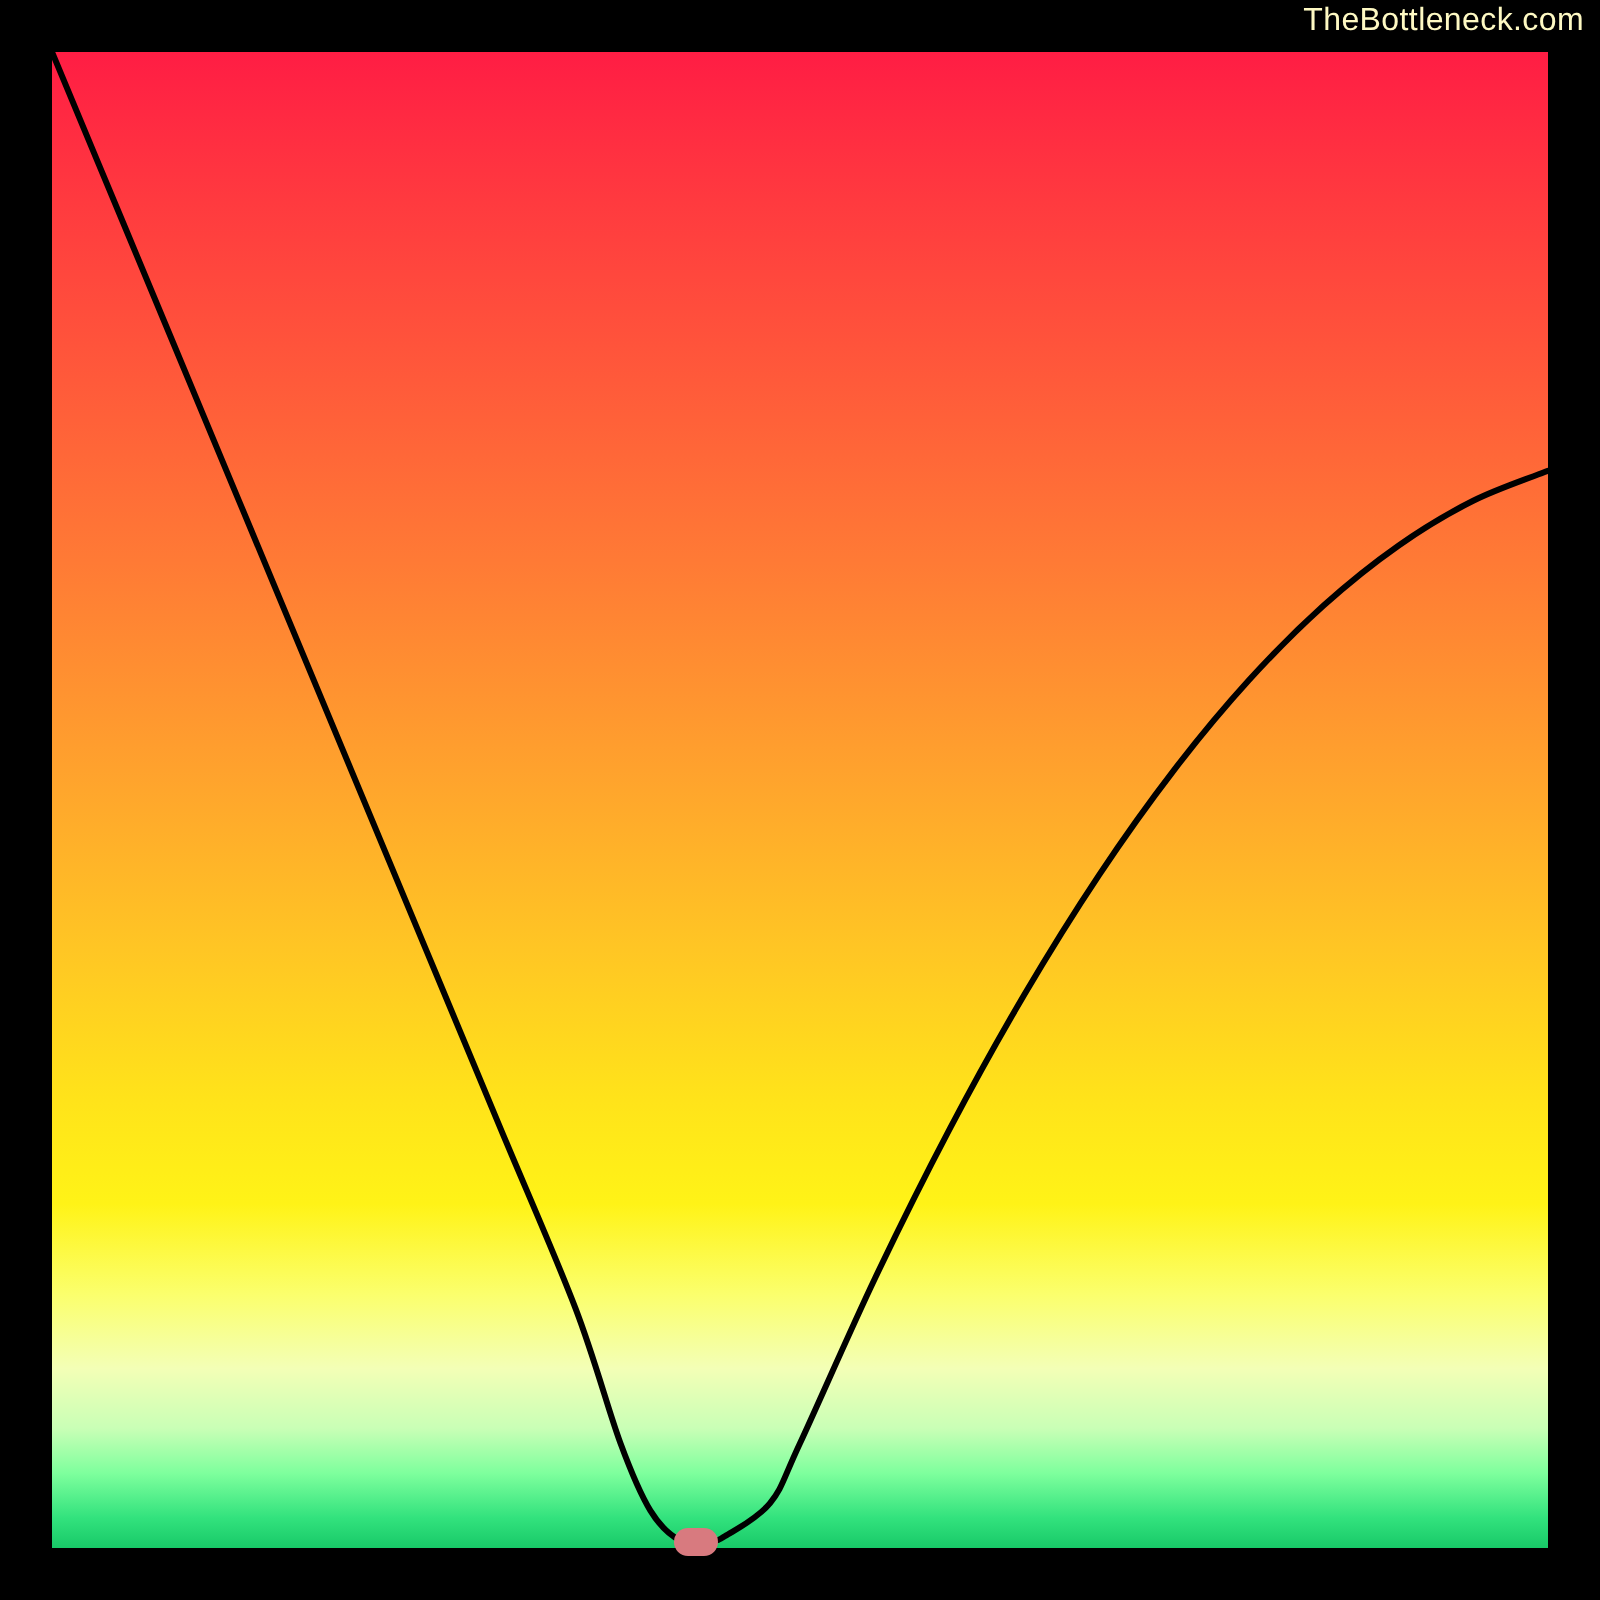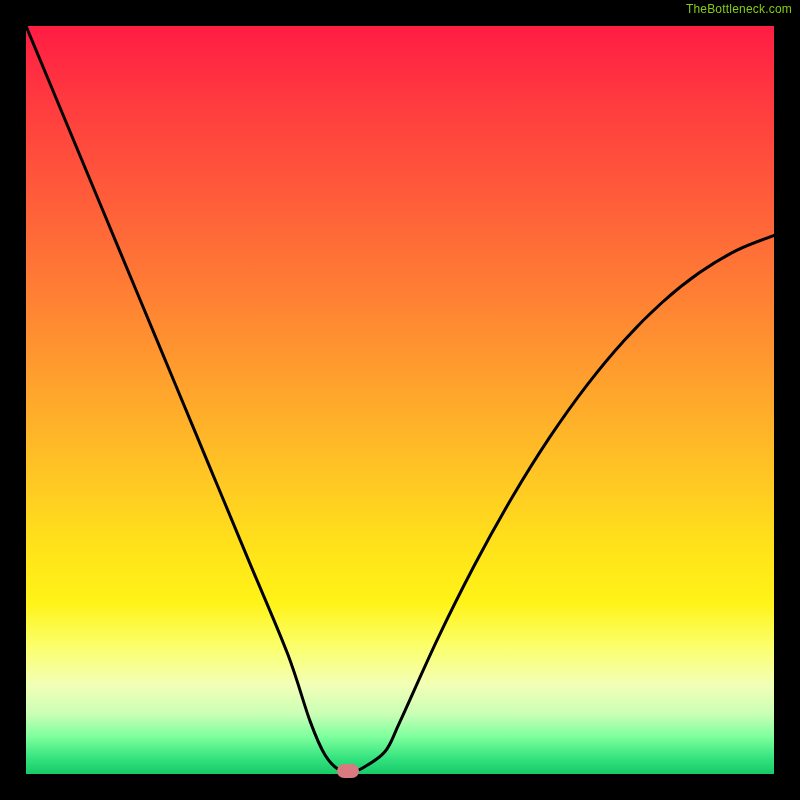--- a/index.html
+++ b/index.html
@@ -52,22 +52,22 @@
     position: absolute;
     width: 22px;
     height: 14px;
     border-radius: 7px;
     transform: translate(-50%, -50%);
   }
   .watermark {
     position: absolute;
     top: 2px;
     right: 8px;
-    color: #84cc16;
-    font-size: 12px;
+    color: #fef9c3;
+    font-size: 16px;
     font-weight: 500;
     letter-spacing: 0.2px;
     user-select: none;
   }
 </style>
 </head>
 <body>
 
 <div class="frame">
 

